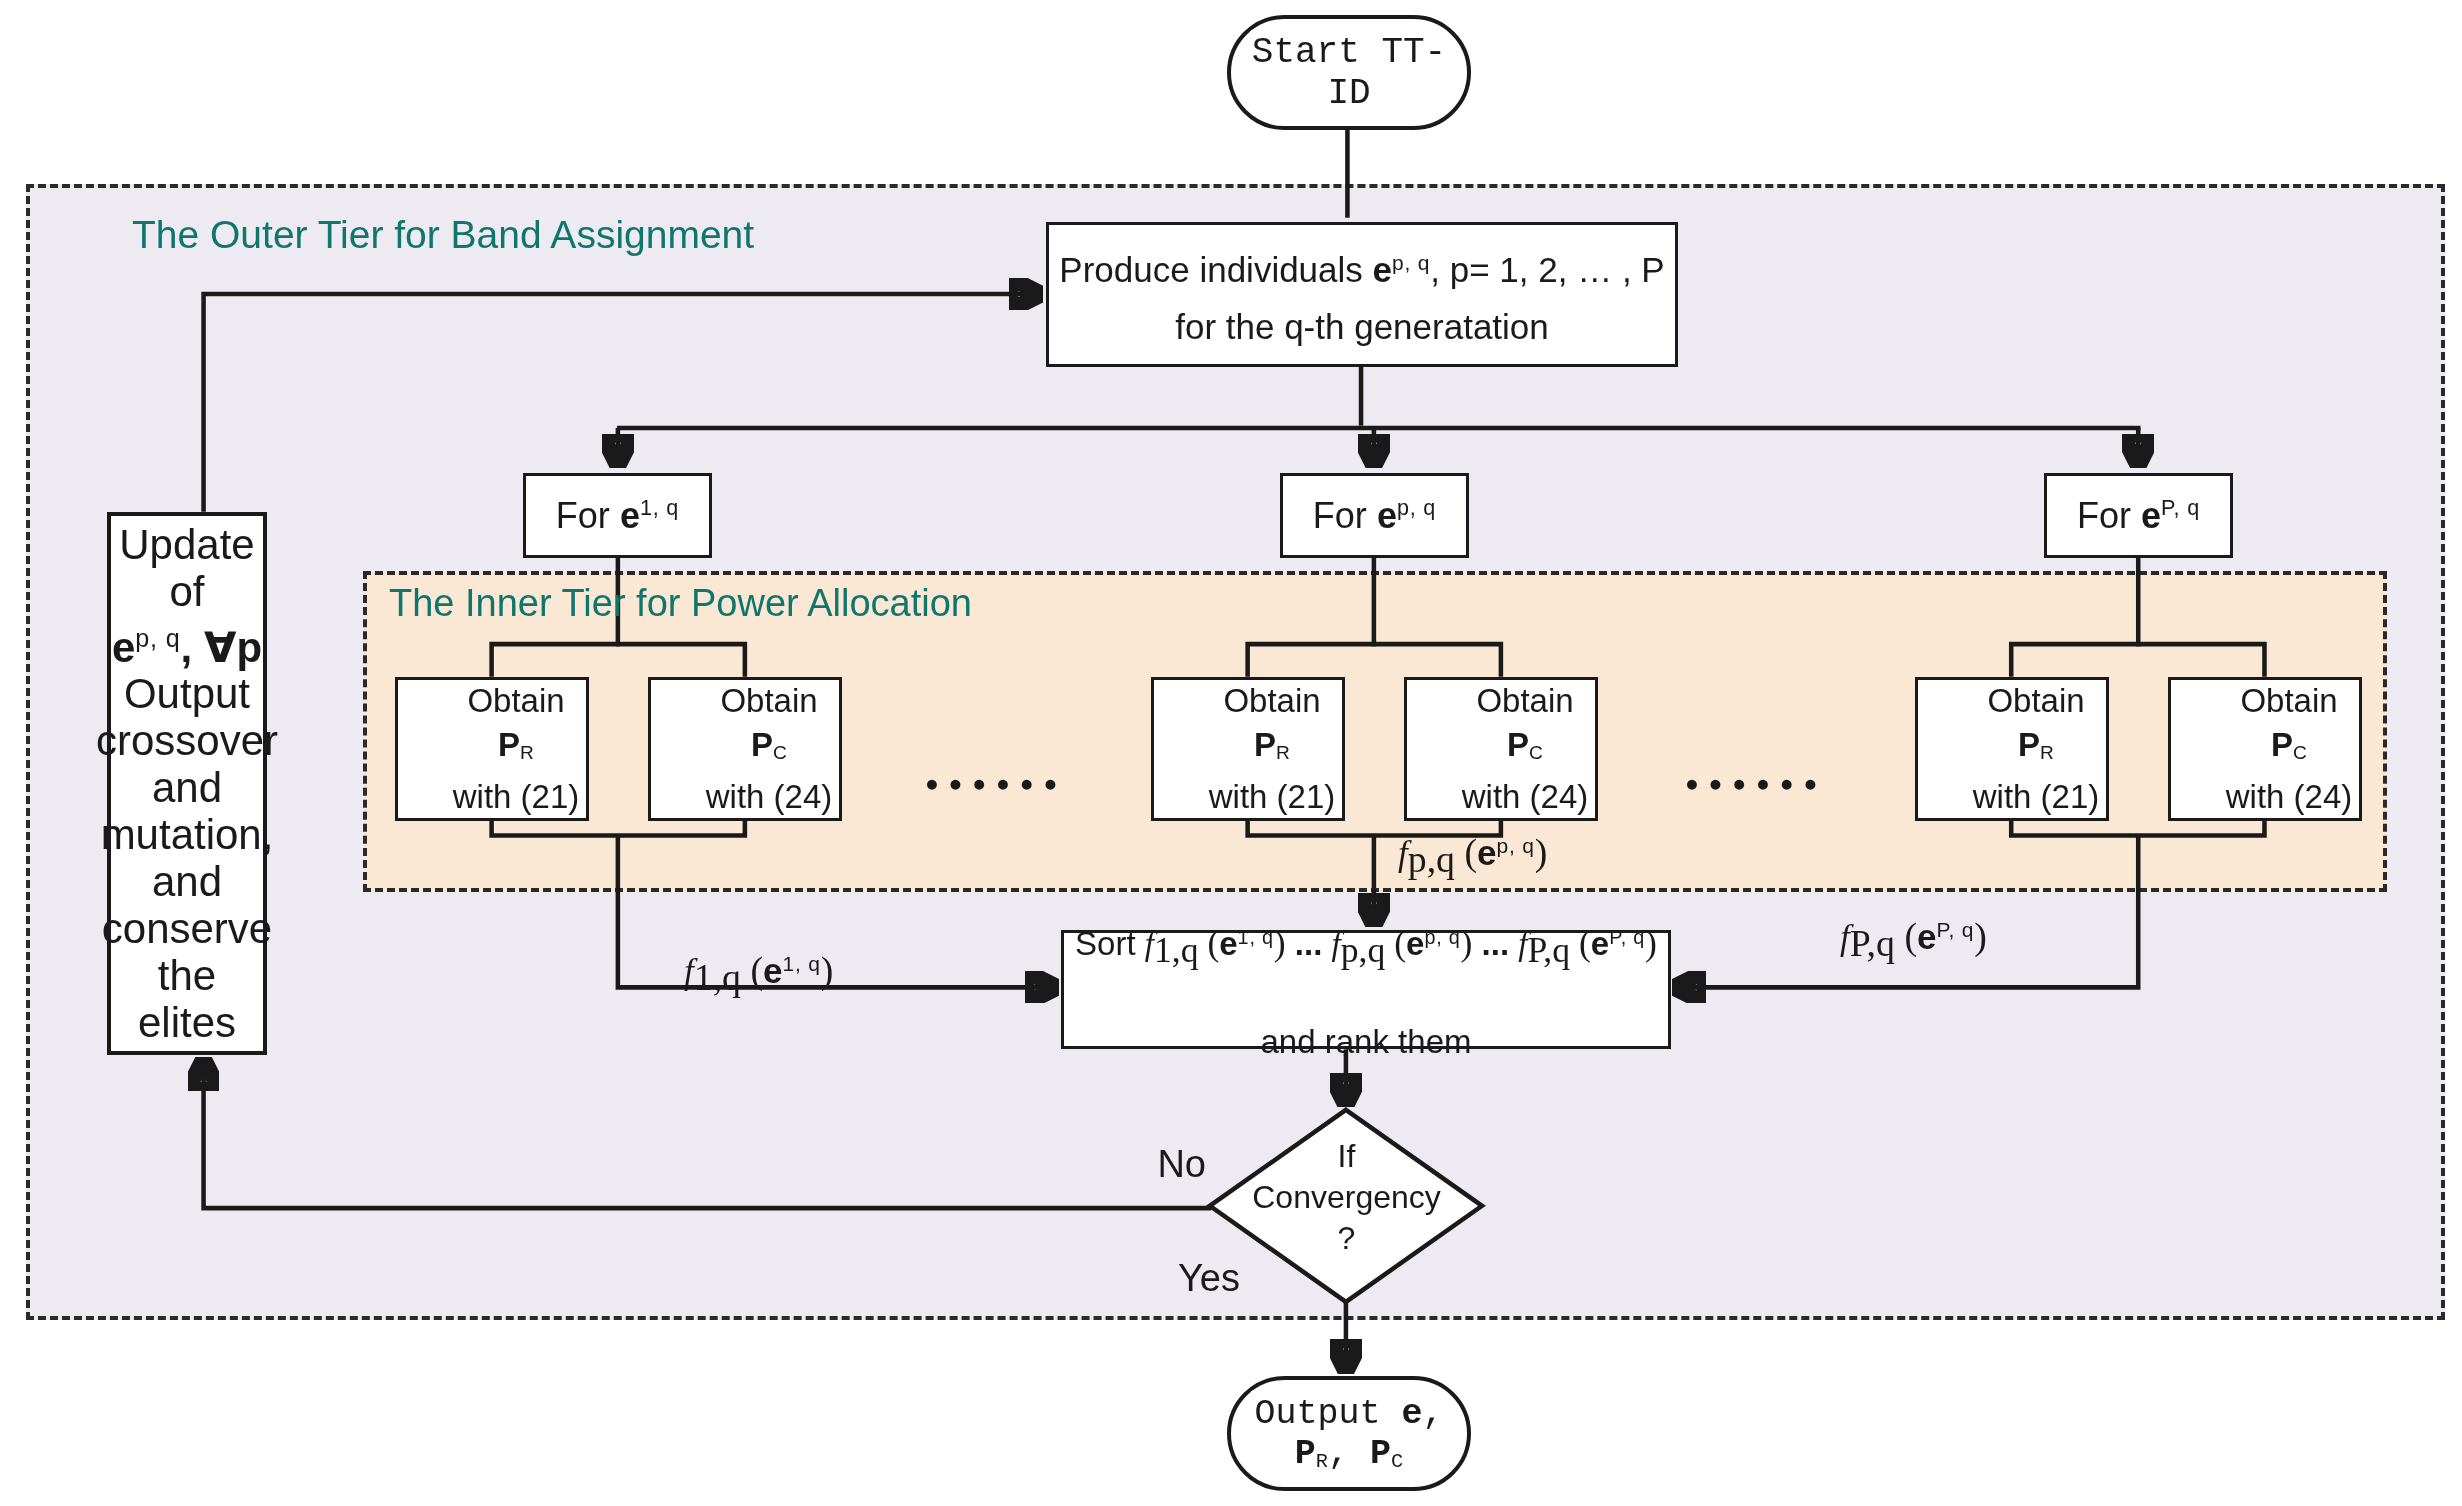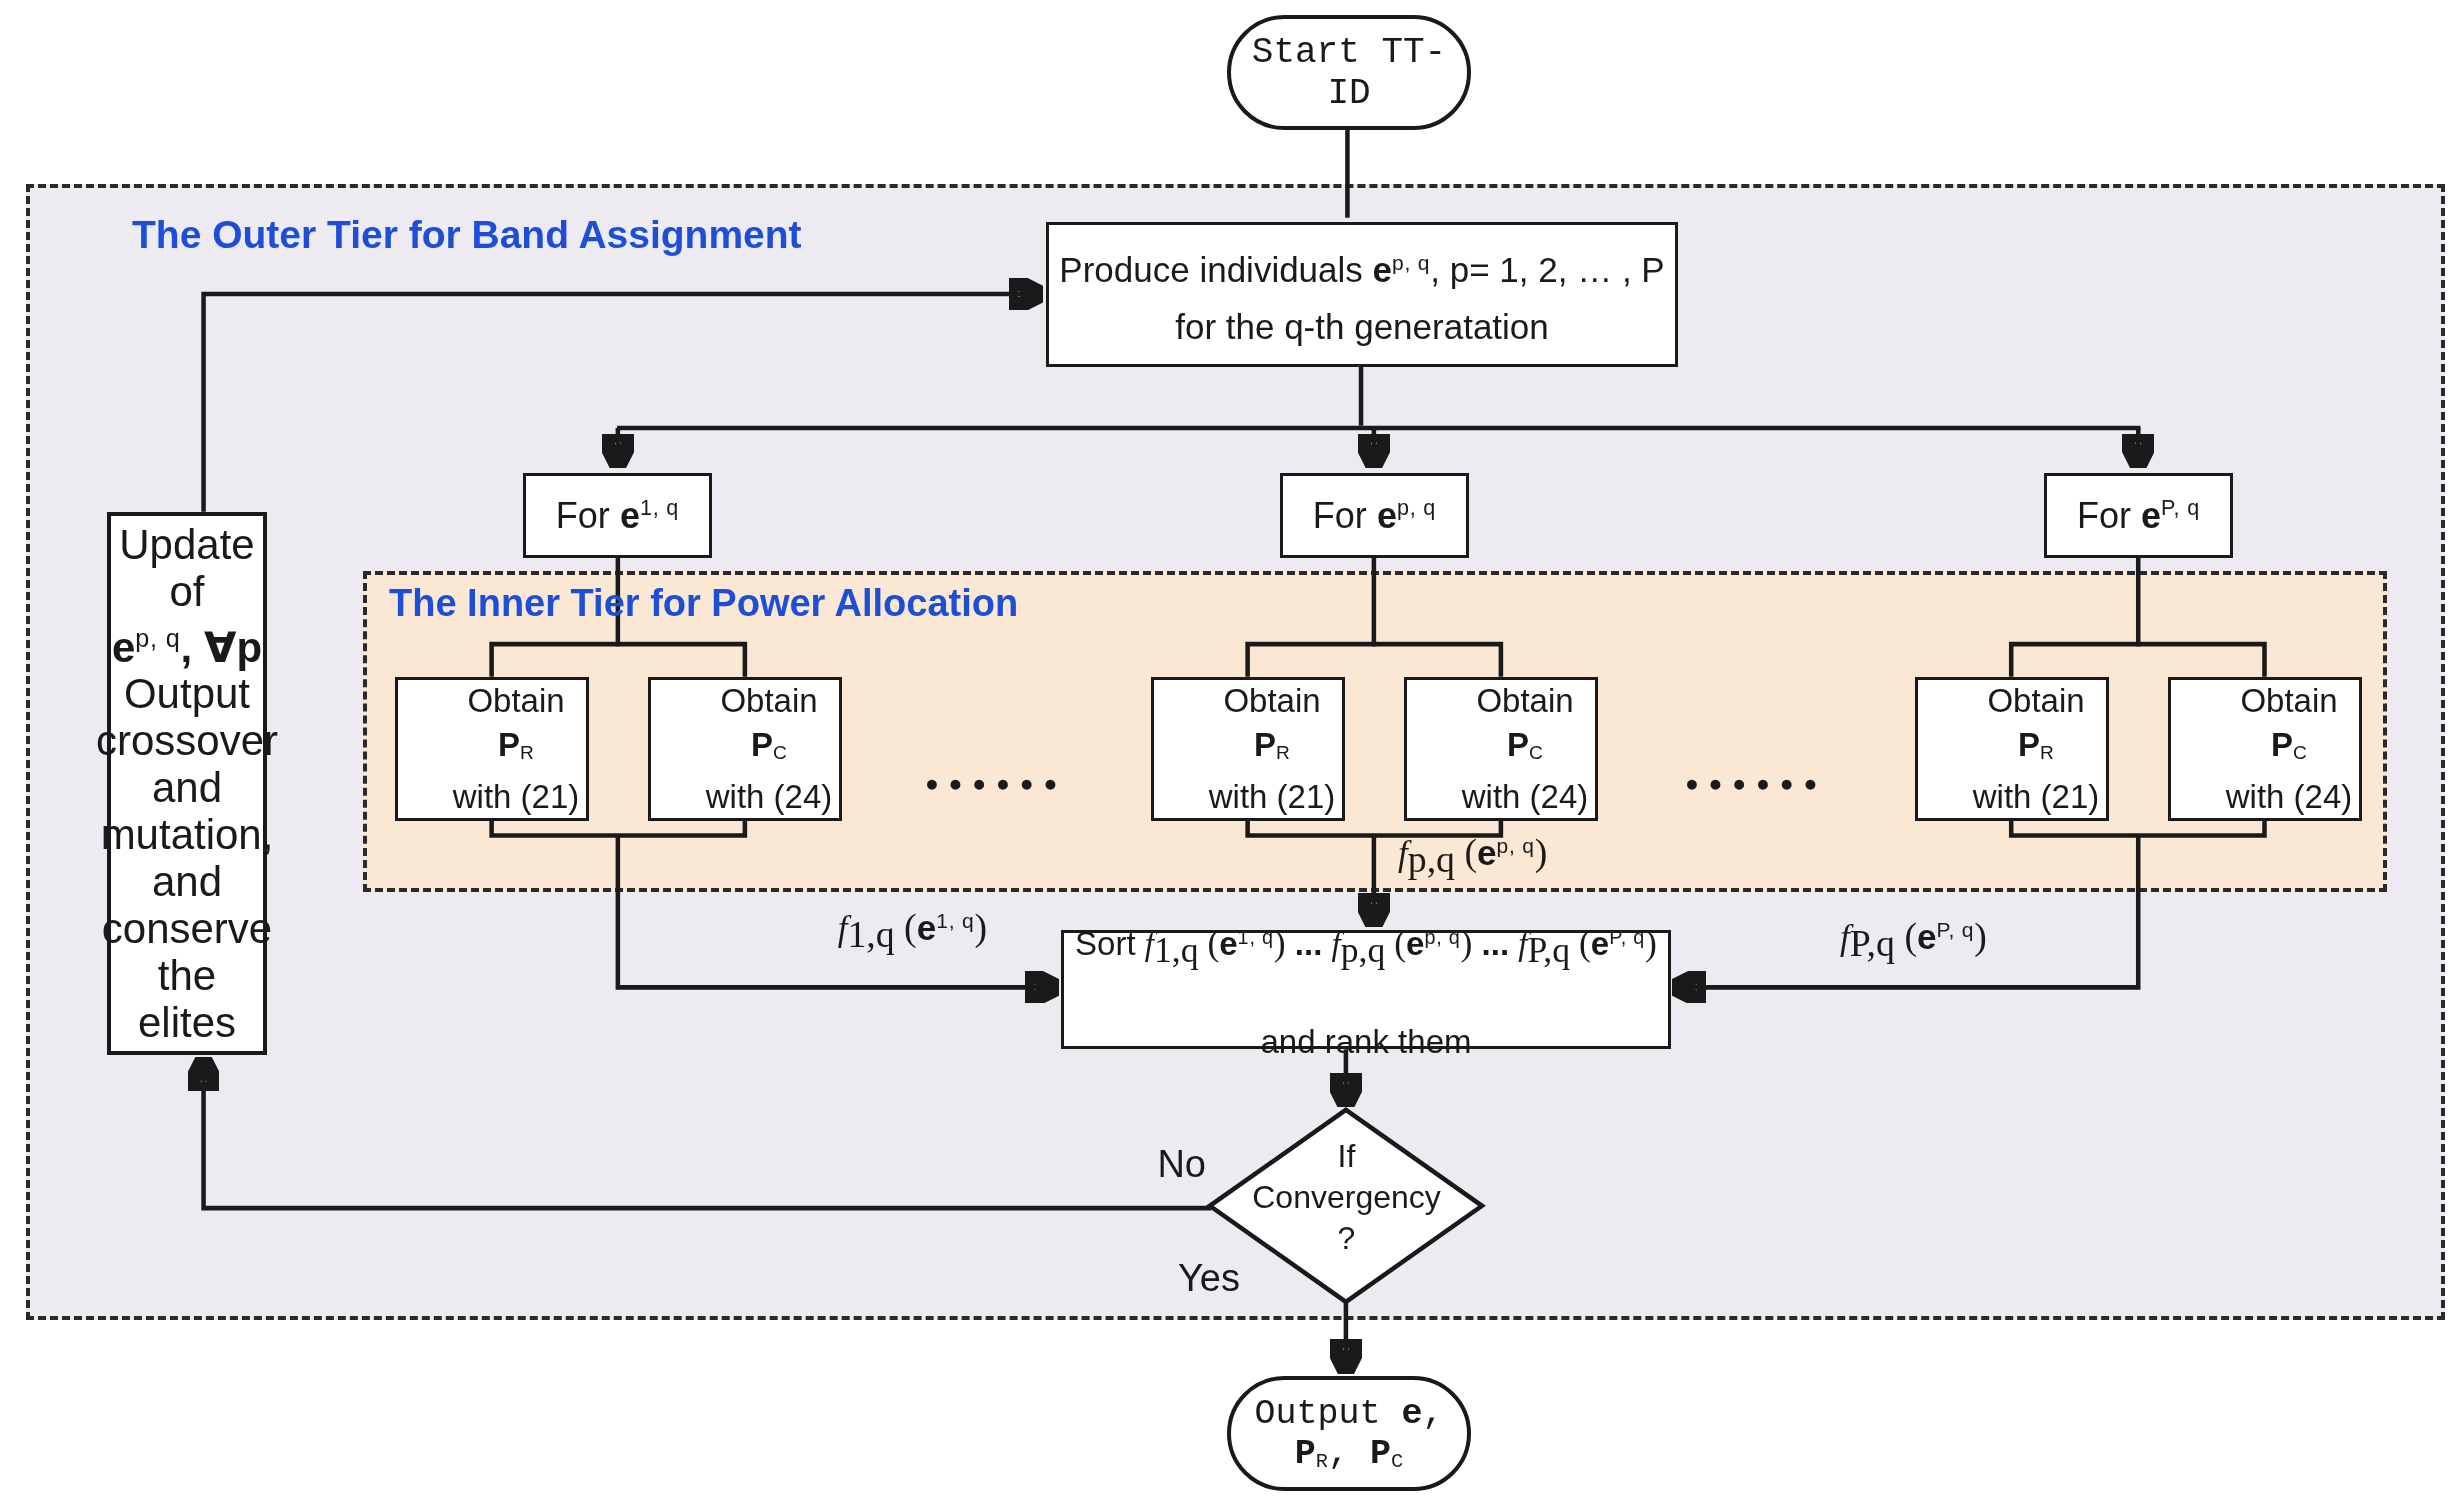--- a/index.html
+++ b/index.html
@@ -5,21 +5,21 @@
   html,body { margin:0; padding:0; background:#ffffff; }
   #page {
     position:relative; width:2462px; height:1506px; overflow:hidden;
     font-family:"Liberation Sans","DejaVu Sans",sans-serif; color:#1a1a1a;
     background:#ffffff;
   }
   
   .region { position:absolute; box-sizing:border-box; border:4.5px dashed #2a2a2a; }
   #outer-region { left:26px; top:184px; width:2419px; height:1136px; background:#edebf1; z-index:0; }
   #inner-region { left:363px; top:571px; width:2024px; height:321px; background:#fbe8d4; z-index:1; }
-  .region-title { position:absolute; z-index:3; color:#1d4ed8; white-space:nowrap;font-weight:bold; }
+  .region-title { position:absolute; z-index:3; color:#0f766e; white-space:nowrap; }
   #outer-title { left:132px; top:213px; font-size:39px; }
   #inner-title { left:389px; top:582px; font-size:38px; }
 
   
   #wires { position:absolute; left:0; top:0; z-index:2; }
   #wires path, #wires polyline { fill:none; stroke:#1a1a1a; stroke-width:6; }
   #wires .shape { fill:#ffffff; stroke:#1a1a1a; stroke-width:6; }
 
   
   .node { position:absolute; box-sizing:border-box; background:#ffffff; border:3.8px solid #1a1a1a;
@@ -43,21 +43,21 @@
 
   
   .b  { font-weight:700; }
   .sp { font-size:0.60em; vertical-align:0.58em; letter-spacing:0.8px; }
   .sb { font-size:0.58em; vertical-align:-0.18em; }
   .fi { font-family:"Liberation Serif","DejaVu Serif",serif; font-style:italic; }
   .pr { font-family:"Liberation Serif","DejaVu Serif",serif; font-size:1.08em; }
 
   
   .edge-label { position:absolute; z-index:3; font-size:35px; white-space:nowrap; }
-  #label-f1 { left:684px;  top:905px; width:303px; text-align:right; }
+  #label-f1 { left:684px;  top:948px; width:303px; text-align:left; }
   #label-fp { left:1398px; top:830px; width:318px; text-align:left; }
   #label-fP { left:1762px; top:914px; width:303px; text-align:center; }
   #label-no  { left:1093px; top:1143px; width:113px; text-align:right; font-size:38px; }
   #label-yes { left:1178px; top:1257px; font-size:38px; }
   .dots { position:absolute; z-index:3; width:174px; text-align:center; top:770px;
           font-size:23px; letter-spacing:9.8px; font-weight:700; }
   #dots-1 { left:909px; } #dots-2 { left:1669px; }
 </style>
 </head>
 <body>

